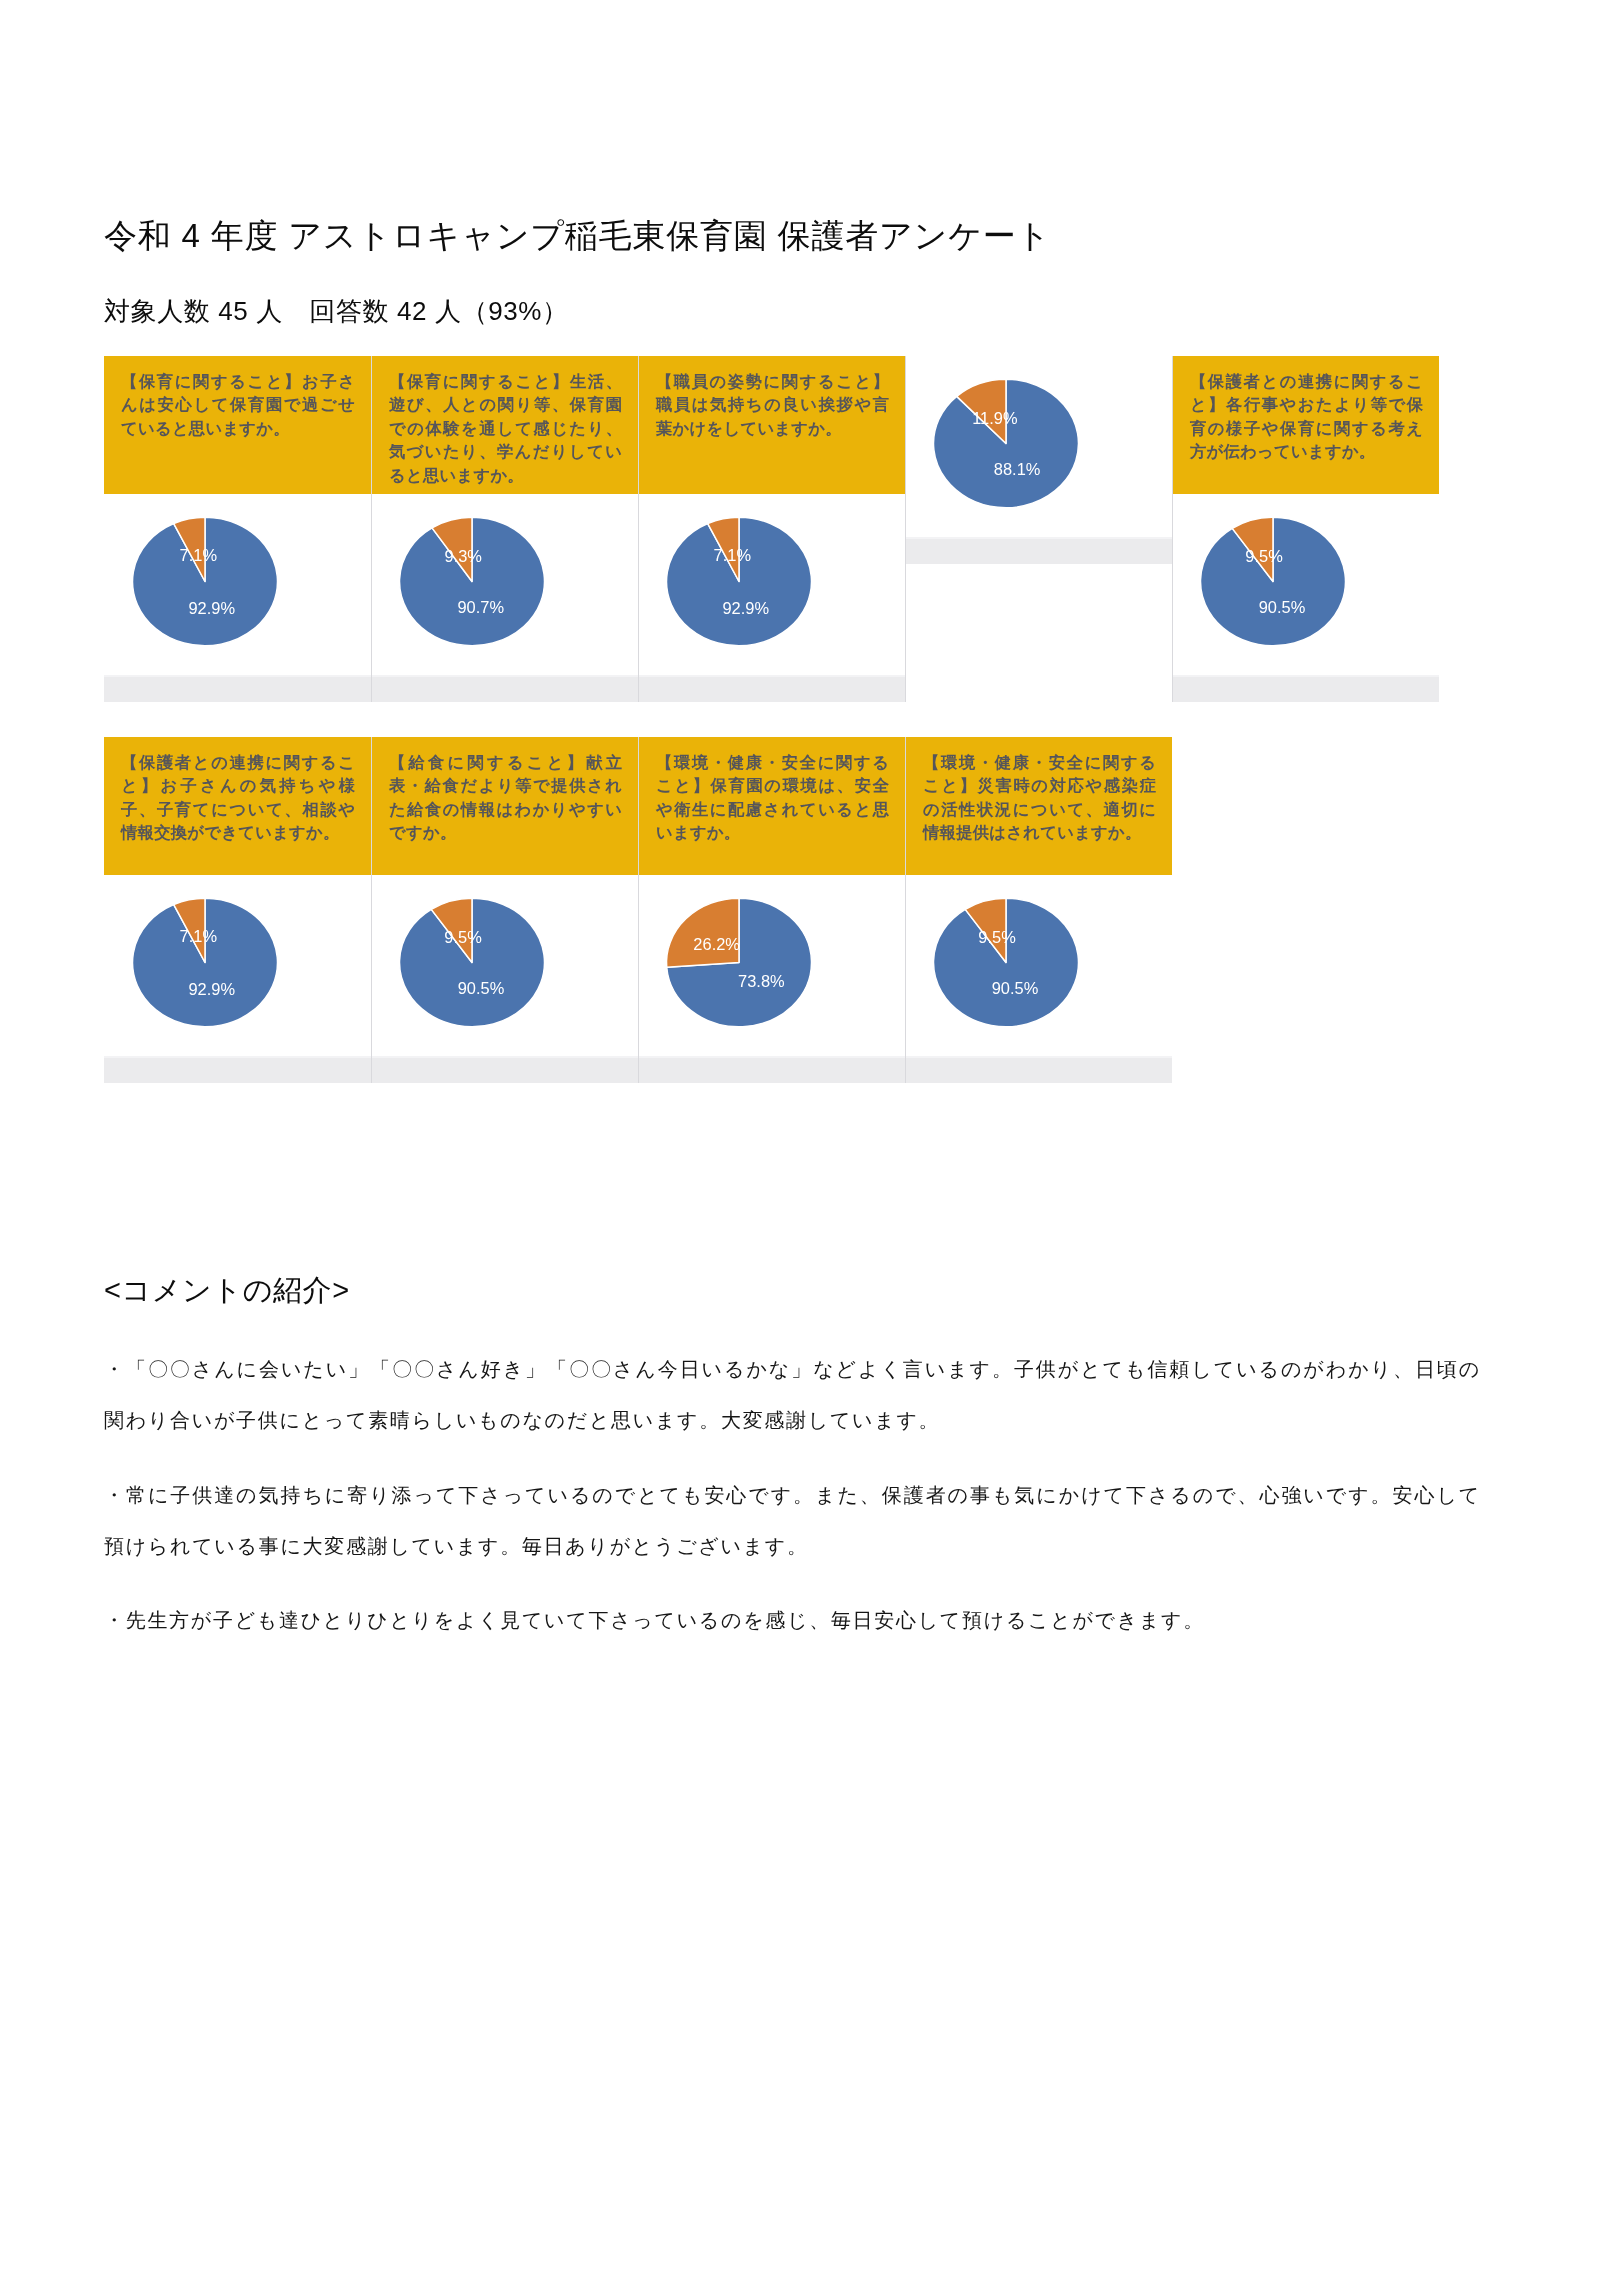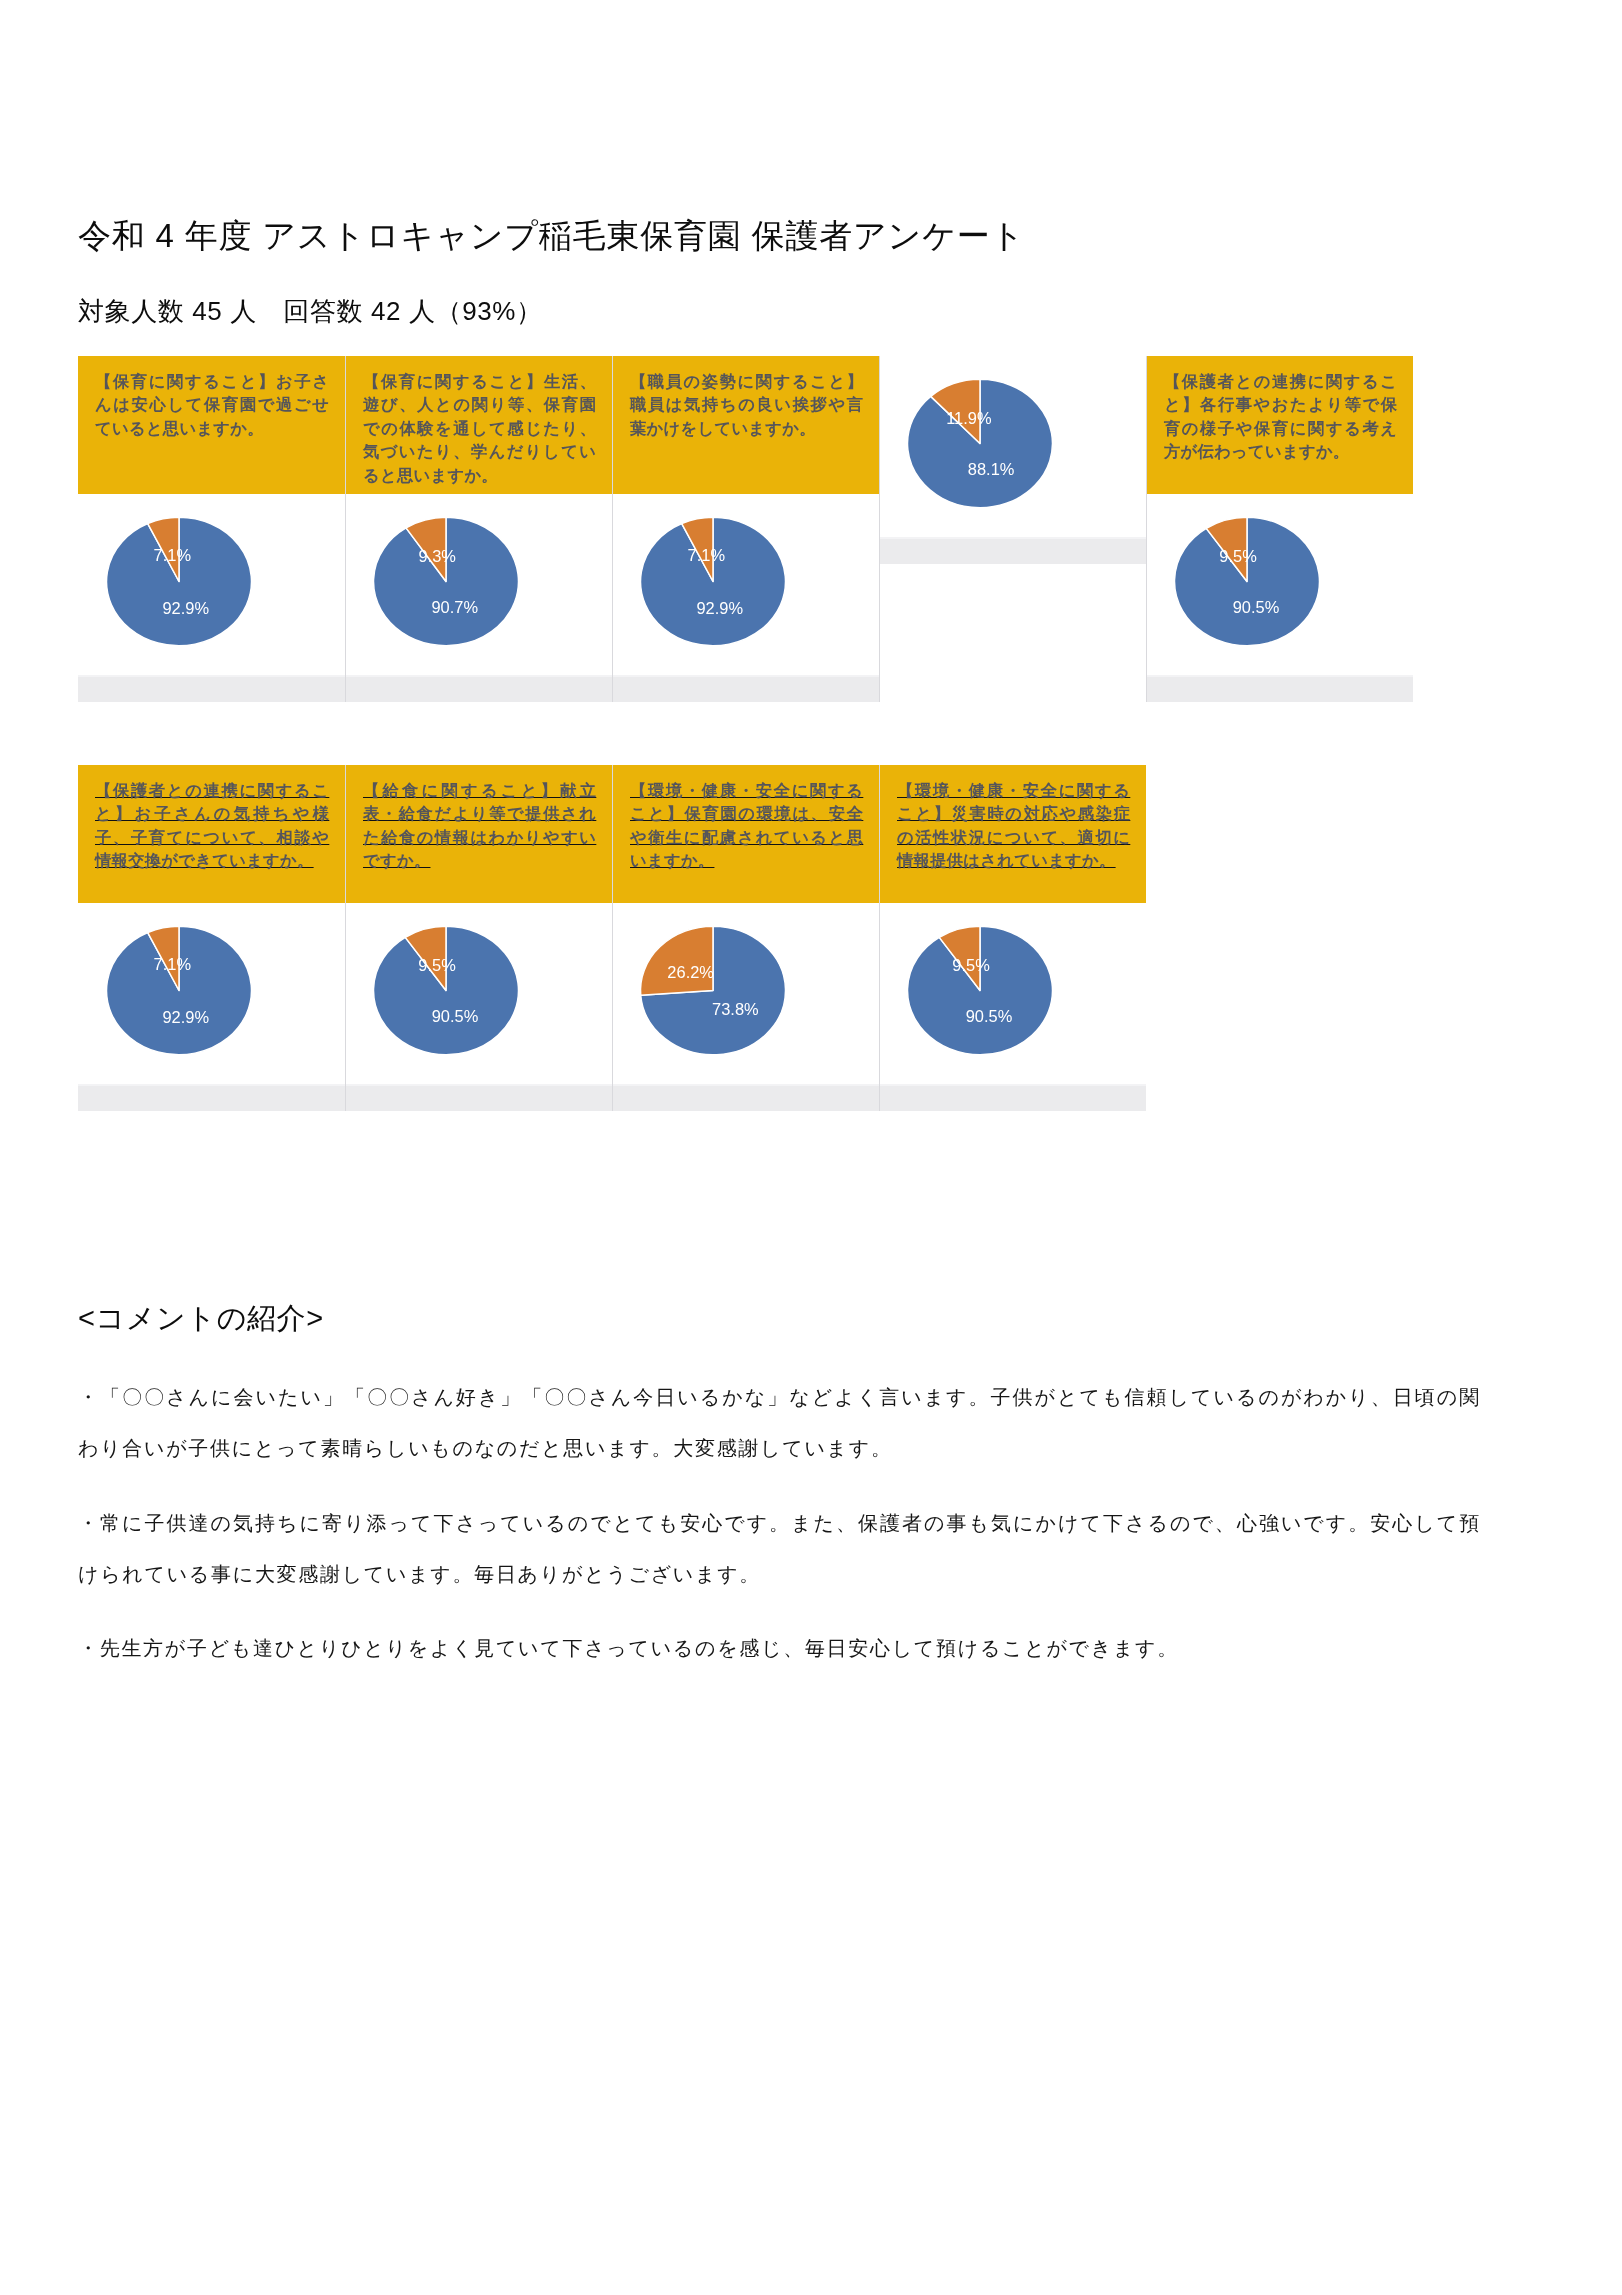--- a/index.html
+++ b/index.html
@@ -2,33 +2,33 @@
 <html lang="ja" style="font-size:9px"><head>
 <meta charset="utf-8">
 <style>
   html,body{margin:0;padding:0;background:#ffffff;}
   body{
     width:1623px;height:2295px;overflow:hidden;
     font-family:"Liberation Sans","DejaVu Sans",sans-serif;
     color:#111;
     -webkit-font-smoothing:antialiased;
   }
-  .page{padding:214px 142px 0 78px;}
+  .page{padding:214px 142px 0 104px;}
 
   .page-title{
     margin:0;font-size:33px;font-weight:500;letter-spacing:0.8px;color:#0d0d0d;
   }
   .subtitle{
     margin:35px 0 0 0;font-size:26px;font-weight:400;letter-spacing:0.6px;color:#0d0d0d;
   }
 
   
   .chart-grid{margin-top:27px;width:1335px;}
   .chart-row{display:grid;grid-template-columns:repeat(5,1fr);}
-  .chart-row + .chart-row{margin-top:63px;text-decoration:underline;}
+  .chart-row + .chart-row{margin-top:35px;}
   .cell{background:#fff;}
   .cell + .cell{border-left:1.7px solid #d9d9dd;}
   .q{
     height:138px;box-sizing:border-box;background:#eab308;
     padding:13.5px 15.7px 0 17px;
     font-size:16.3px;line-height:1.45;letter-spacing:0.3px;
     font-weight:700;color:#55555a;
     text-align:justify;
   }
   .chart-zone{

